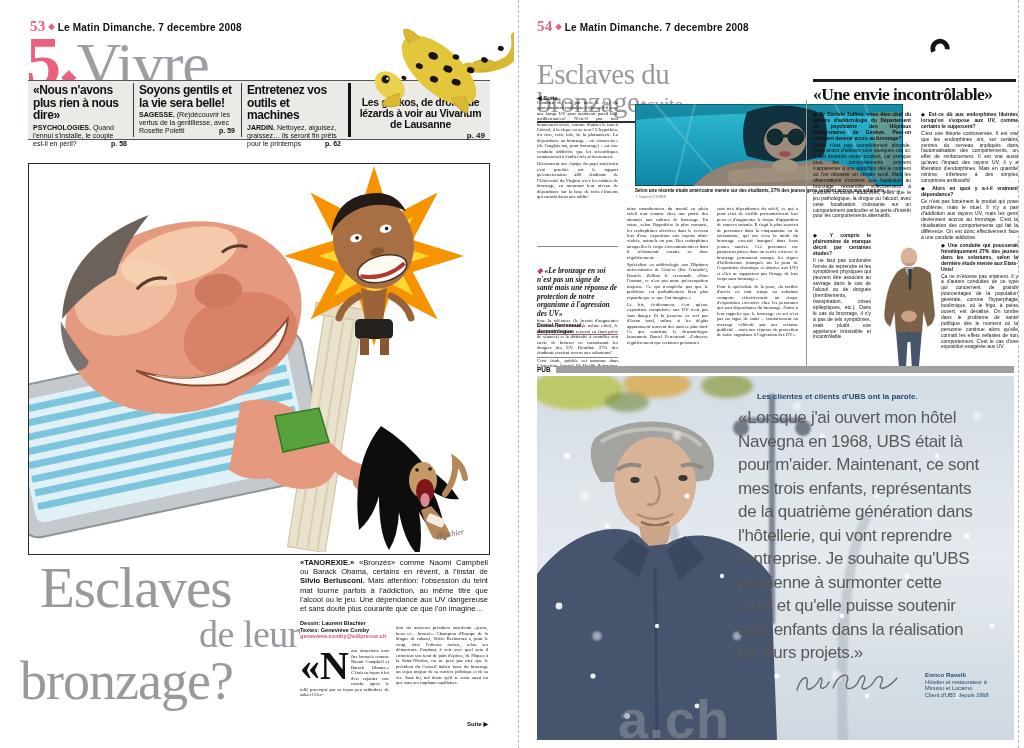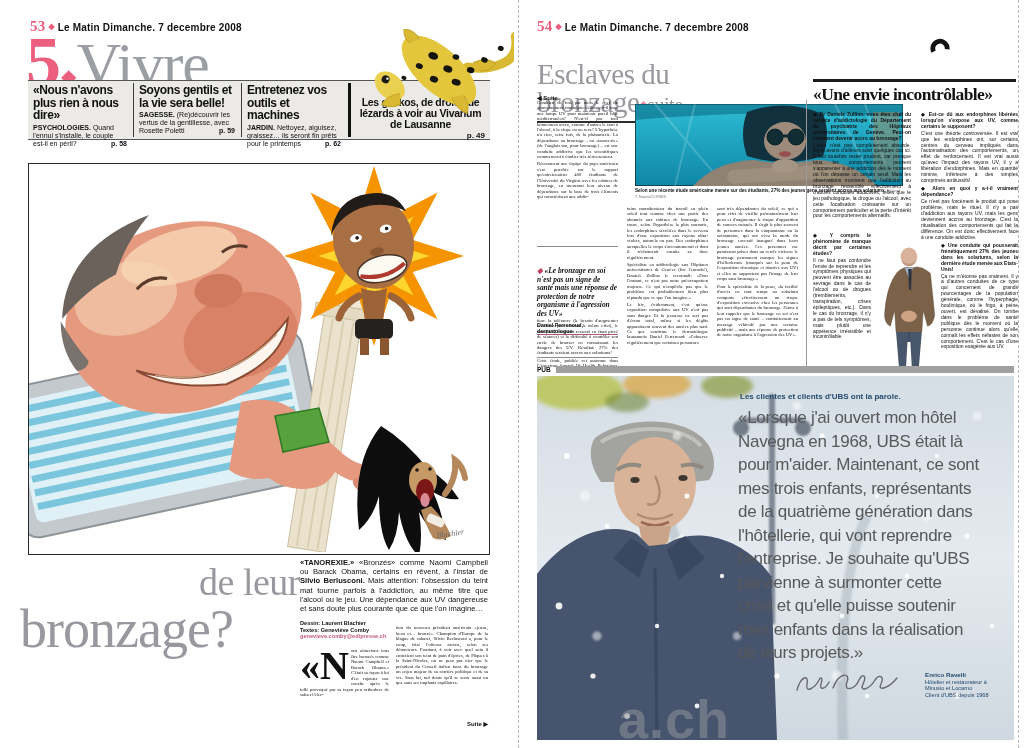--- a/index.html
+++ b/index.html
@@ -227,20 +227,21 @@
 
       <text x="408" y="374" font-size="8" fill="#666" transform="rotate(-8 408 374)" font-family="Liberation Serif, serif" font-style="italic">Blachier</text>
     </svg>
   </div>
 
   <p class="abs kickp just" style="left:300px;top:558px;width:188px;margin:0;">
     <b>«TANOREXIE.»</b><span> «Bronzés» comme Naomi Campbell ou Barack Obama, certains en rêvent, à l'instar de </span><b>Silvio Berlusconi.</b><span> Mais attention: l'obsession du teint mat tourne parfois à l'addiction, au même titre que l'alcool ou le jeu. Une dépendance aux UV dangereuse et sans doute plus courante que ce que l'on imagine…</span>
   </p>
 
   <div class="abs hl" style="left:20px;top:562px;width:280px;">
+    <div class="hl1">Esclaves</div>
     <div class="hl2">de leur</div>
     <div class="hl3">bronzage?</div>
   </div>
 
   <div class="abs cred" style="left:300px;top:620px;width:100px;">
     <div>Dessin: Laurent Blachier</div>
     <div>Textes: Geneviève Comby</div>
     <div class="mail">genevieve.comby@edipresse.ch</div>
   </div>
 
@@ -441,21 +442,21 @@
             <circle cx="260" cy="30" r="4"></circle>
           <circle cx="390" cy="140" r="5"></circle>
             <circle cx="300" cy="300" r="5.4"></circle>
             <circle cx="60" cy="260" r="4.6"></circle>
           <circle cx="200" cy="260" r="4"></circle>
             <circle cx="440" cy="40" r="4.4"></circle>
         </g>
       </g>
     </svg>
 
-    <div class="abs adtag" style="left:203px;top:16px;">Les clientes et clients d'UBS ont la parole.</div>
+    <div class="abs adtag" style="left:220px;top:16px;">Les clientes et clients d'UBS ont la parole.</div>
     <div class="abs adquote pre" style="left:201px;top:30px;width:268px;">«Lorsque j'ai ouvert mon hôtel
 Navegna en 1968, UBS était là
 pour m'aider. Maintenant, ce sont
 mes trois enfants, représentants
 de la quatrième génération dans
 l'hôtellerie, qui vont reprendre
 l'entreprise. Je souhaite qu'UBS
 parvienne à surmonter cette
 crise et qu'elle puisse soutenir
 mes enfants dans la réalisation

